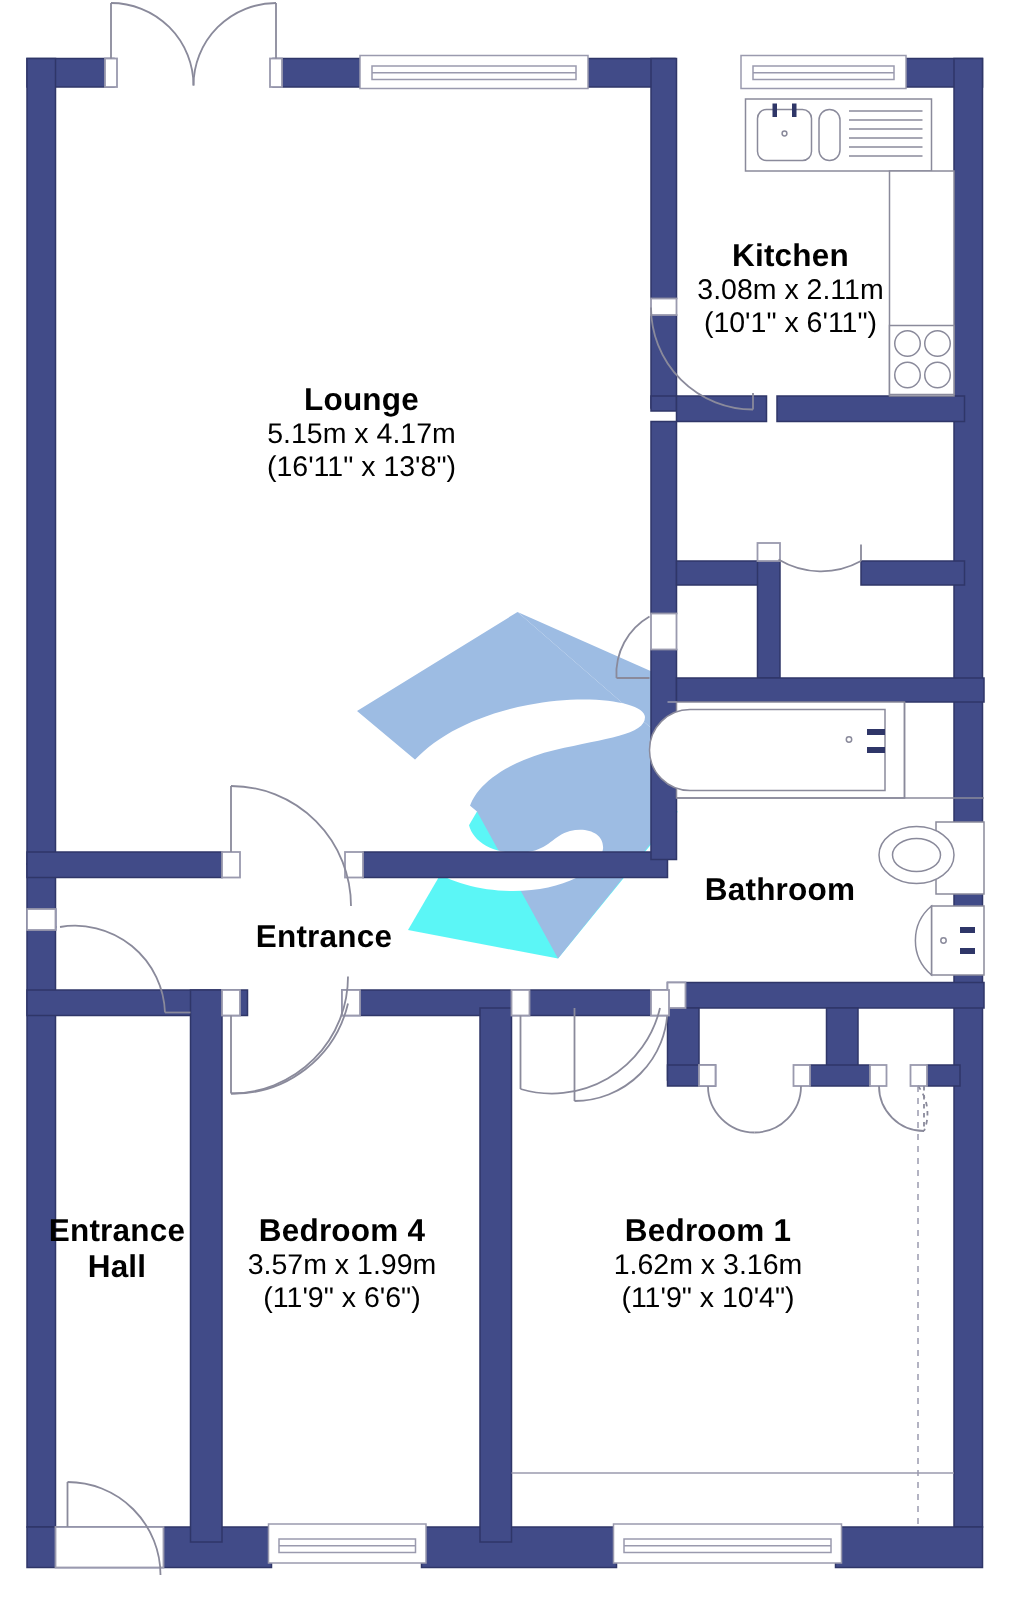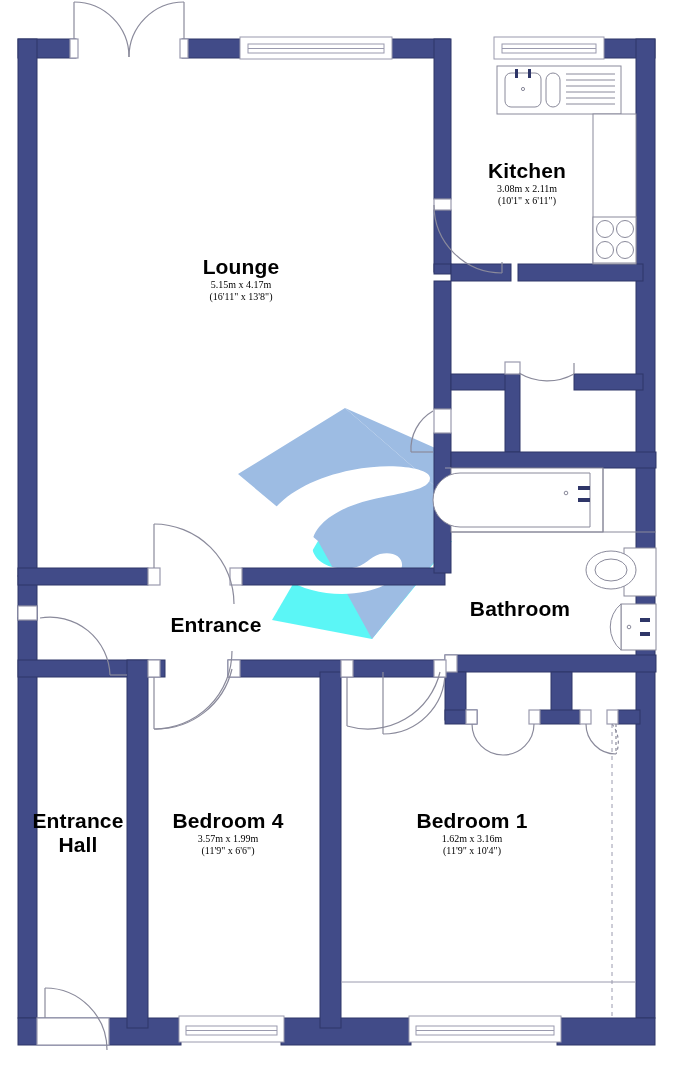--- a/index.html
+++ b/index.html
@@ -32,23 +32,22 @@
     white-space: nowrap;
     pointer-events: none;
     user-select: none;
   }
   .room-name {
     font-size: 21px;
     font-weight: bold;
     letter-spacing: 0.15px;
   }
   .room-dim {
-    font-size: 10px;
+    font-size: 19px;
     font-weight: normal;
-    font-family: Liberation Serif, serif;
   }
 </style>
 </head>
 <body>
 
 <div id="plan-root">
 
   <svg id="plan-svg" viewBox="0 0 673 1065">
     <defs>
       <clipPath id="clipAll">
@@ -329,21 +328,21 @@
     <div class="room-dim">5.15m x 4.17m</div>
     <div class="room-dim">(16'11" x 13'8")</div>
   </div>
 
   <div class="room-label" style="left:427px; top:159px; width:200px;">
     <div class="room-name">Kitchen</div>
     <div class="room-dim">3.08m x 2.11m</div>
     <div class="room-dim">(10'1" x 6'11")</div>
   </div>
 
-  <div class="room-label" style="left:440px; top:597px; width:160px;">
+  <div class="room-label" style="left:440px; top:582px; width:160px;">
     <div class="room-name">Bathroom</div>
   </div>
 
   <div class="room-label" style="left:136px; top:613px; width:160px;">
     <div class="room-name">Entrance</div>
   </div>
 
   <div class="room-label" style="left:10px; top:809px; width:136px;">
     <div class="room-name">Entrance</div>
     <div class="room-name">Hall</div>

